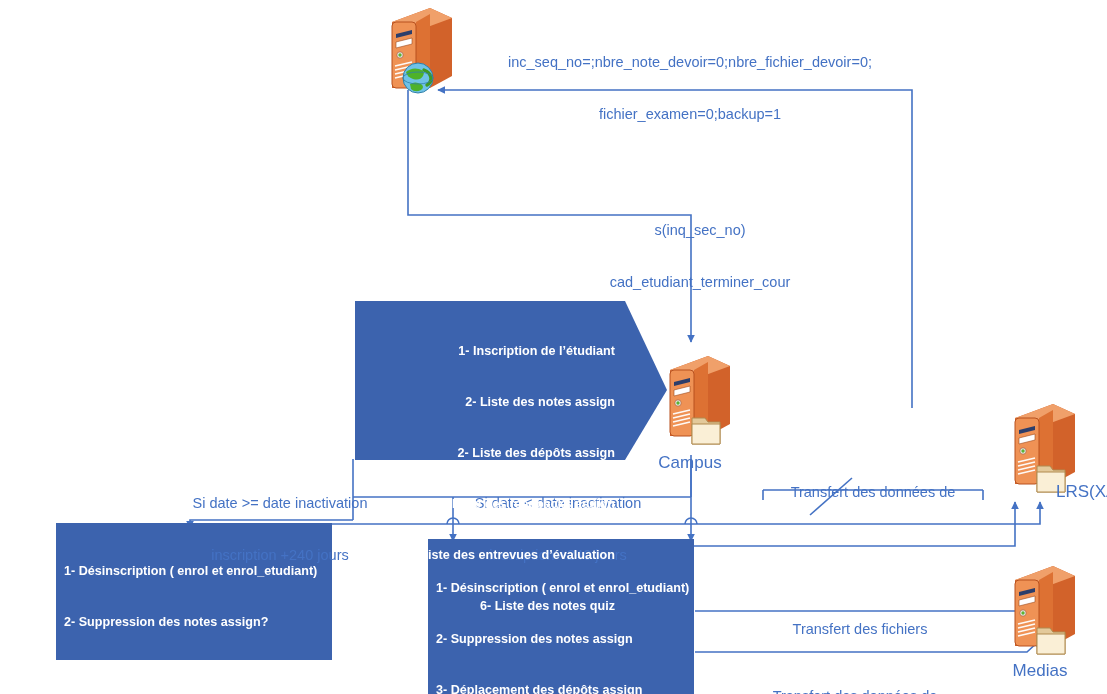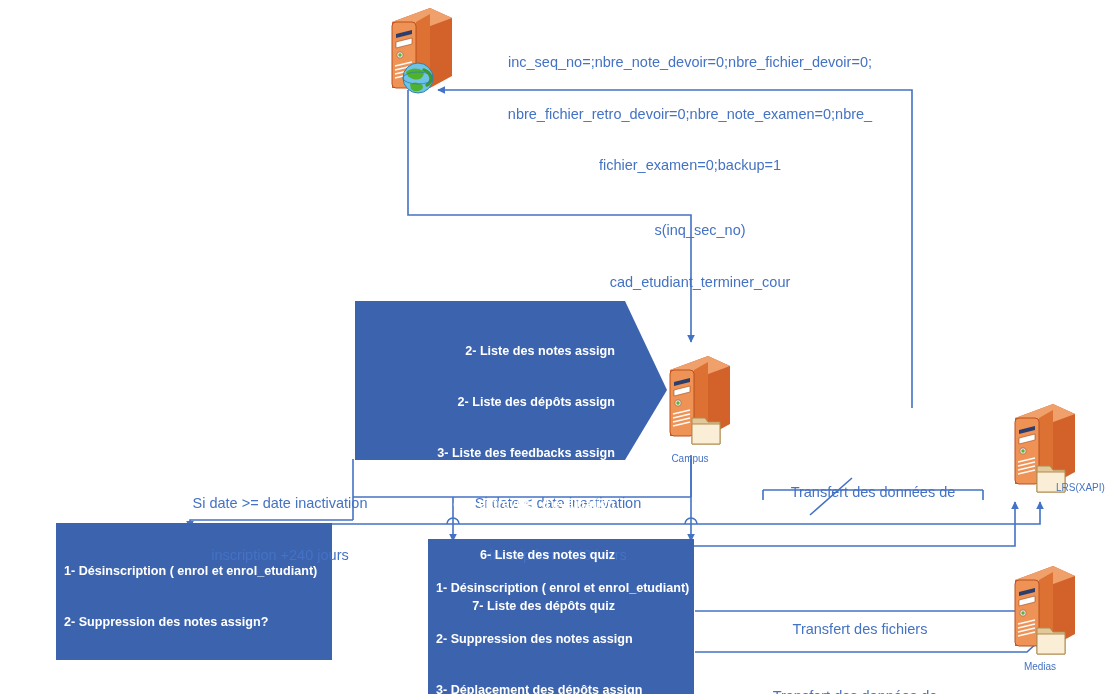--- a/index.html
+++ b/index.html
@@ -8,21 +8,21 @@
     width:1107px;height:694px;position:relative;overflow:hidden;
     font-family:"Liberation Sans", sans-serif;
     color:#4472c4;
   }
   #canvas{position:absolute;left:0;top:0;width:1107px;height:694px;margin-left:40px;}
   svg.layer{position:absolute;left:0;top:0;width:1107px;height:694px;overflow:visible;}
   svg.lines{z-index:1;}
   svg.shapes{z-index:2;pointer-events:none;}
   .txt{position:absolute;z-index:4;line-height:1.18;white-space:pre;}
   .lbl{color:#4472c4;font-size:14.5px;text-align:center;}
-  .node-lbl{color:#4472c4;font-size:10px;text-align:center;}
+  .node-lbl{color:#4472c4;font-size:17px;text-align:center;}
   .boxtext{position:absolute;z-index:5;color:#ffffff;font-size:12.6px;
            line-height:1.35;font-weight:600;white-space:pre;}
   .boxtext.right{text-align:right;}
   .boxtext.left{text-align:left;}
   .srv{position:absolute;z-index:3;}
 </style>
 </head>
 <body>
 
 <div id="canvas">
@@ -162,36 +162,35 @@
         <path d="M23,66 L40,62"></path>
       <path d="M23,70 L40,66"></path>
         <path d="M23,74 L40,70"></path>
     </g>
     <polygon points="42,66 55,66 58,70 70,70 70,92 42,92" fill="#e3c99a" stroke="#b08a4e" stroke-width="1"></polygon>
     <polygon points="42,72 70,72 70,92 42,92" fill="#faefd6" stroke="#b08a4e" stroke-width="1"></polygon>
   </svg>
 
   <div class="txt lbl" style="left:440px;top:20px;width:420px;">
     <div>inc_seq_no=;nbre_note_devoir=0;nbre_fichier_devoir=0;</div>
-    <div>nbre_fichier_retro_devoir=0;nbre_note_examen=0;nbre_</div>
     <div>fichier_examen=0;backup=1</div>
   </div>
 
   <div class="txt lbl" style="left:530px;top:188px;width:260px;">
     <div>s(inq_sec_no)</div>
     <div>cad_etudiant_terminer_cour</div>
   </div>
 
   <div class="boxtext right" style="left:325px;top:309px;width:250px;">
+    <div>1- Inscription de l’étudiant</div>
     <div>2- Liste des notes assign</div>
     <div>2- Liste des dépôts assign</div>
     <div>3- Liste des feedbacks assign</div>
     <div>5- Liste des entrevues d’évaluation</div>
     <div>6- Liste des notes quiz</div>
-    <div>7- Liste des dépôts quiz</div>
     
     
   </div>
 
   <div class="txt lbl" style="left:144px;top:461px;width:192px;">
     <div>Si date &gt;= date inactivation</div>
     <div>inscription +240 jours</div>
   </div>
 
   <div class="txt lbl" style="left:422px;top:461px;width:192px;">

